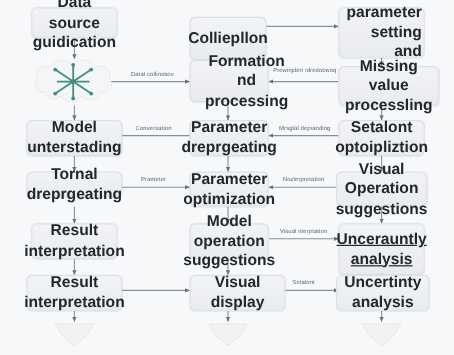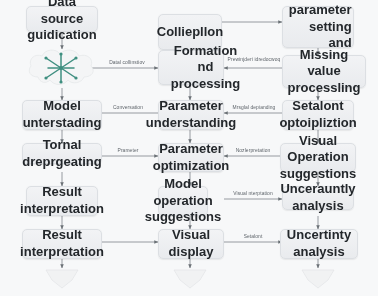--- a/index.html
+++ b/index.html
@@ -164,39 +164,39 @@
   <div class="node" style="left:158px;top:50px;width:66px;height:35px;padding-left:32px;">
     <div>
       <span>Formation</span>
       <span>nd processing</span>
     </div>
   </div>
 
   <div class="node" style="left:158px;top:100px;width:66px;height:30px;">
     <div>
       <span>Parameter</span>
-      <span>understanding</span>
+      <span>dreprgeating</span>
     </div>
   </div>
 
   <div class="node" style="left:158px;top:143px;width:66px;height:29px;">
     <div>
       <span>Parameter</span>
       <span>optimization</span>
     </div>
   </div>
 
-  <div class="node" style="left:158px;top:186px;width:50px;height:30px;text-align:center;">
+  <div class="node" style="left:158px;top:186px;width:66px;height:30px;text-align:center;">
     <div>
       <span>Model operation</span>
       <span>suggestions</span>
     </div>
   </div>
 
-  <div class="node" style="left:158px;top:229px;width:66px;height:30px;">
+  <div class="node" style="left:158px;top:229px;width:80px;height:30px;">
     <div>
       <span>Visual display</span>
     </div>
   </div>
 
   <div class="node" style="left:282px;top:6px;width:72px;height:42px;text-align:right;">
     <div>
       <span>Model parameter</span>
       <span>setting and</span>
       <span>operatoing</span>
@@ -217,21 +217,21 @@
     </div>
   </div>
 
   <div class="node" style="left:280px;top:143px;width:76px;height:29px;">
     <div>
       <span>Visual Operation</span>
       <span>suggestions</span>
     </div>
   </div>
 
-  <div class="node" style="left:282px;top:186px;width:72px;height:24px;">
+  <div class="node" style="left:282px;top:186px;width:72px;height:43px;text-decoration:underline;">
     <div>
       <span>Uncerauntly</span>
       <span>analysis</span>
     </div>
   </div>
 
   <div class="node" style="left:280px;top:229px;width:78px;height:30px;">
     <div>
       <span>Uncertinty analysis</span>
     </div>

